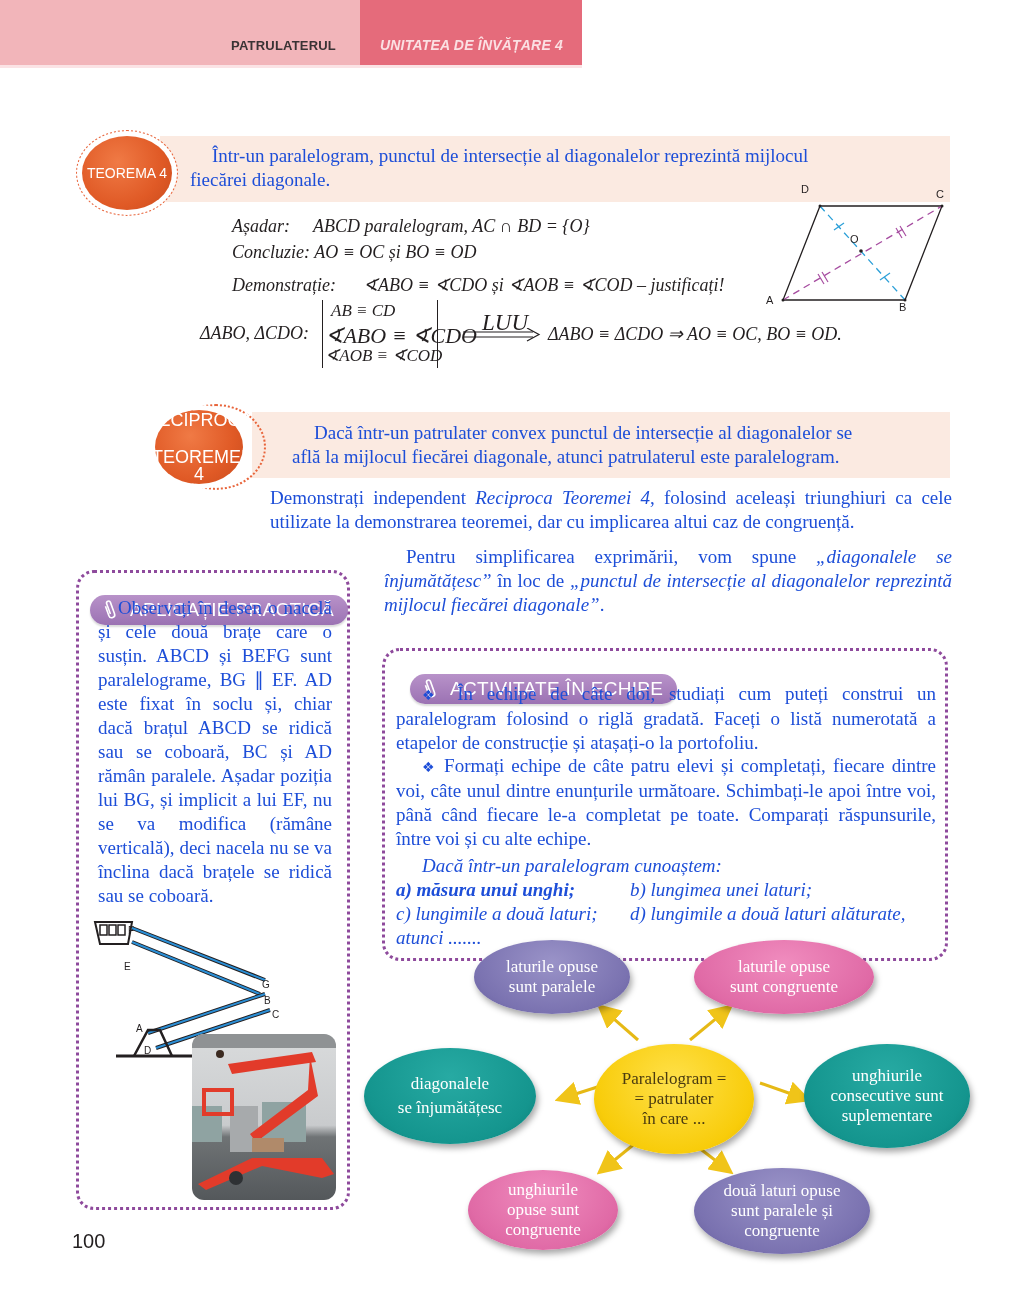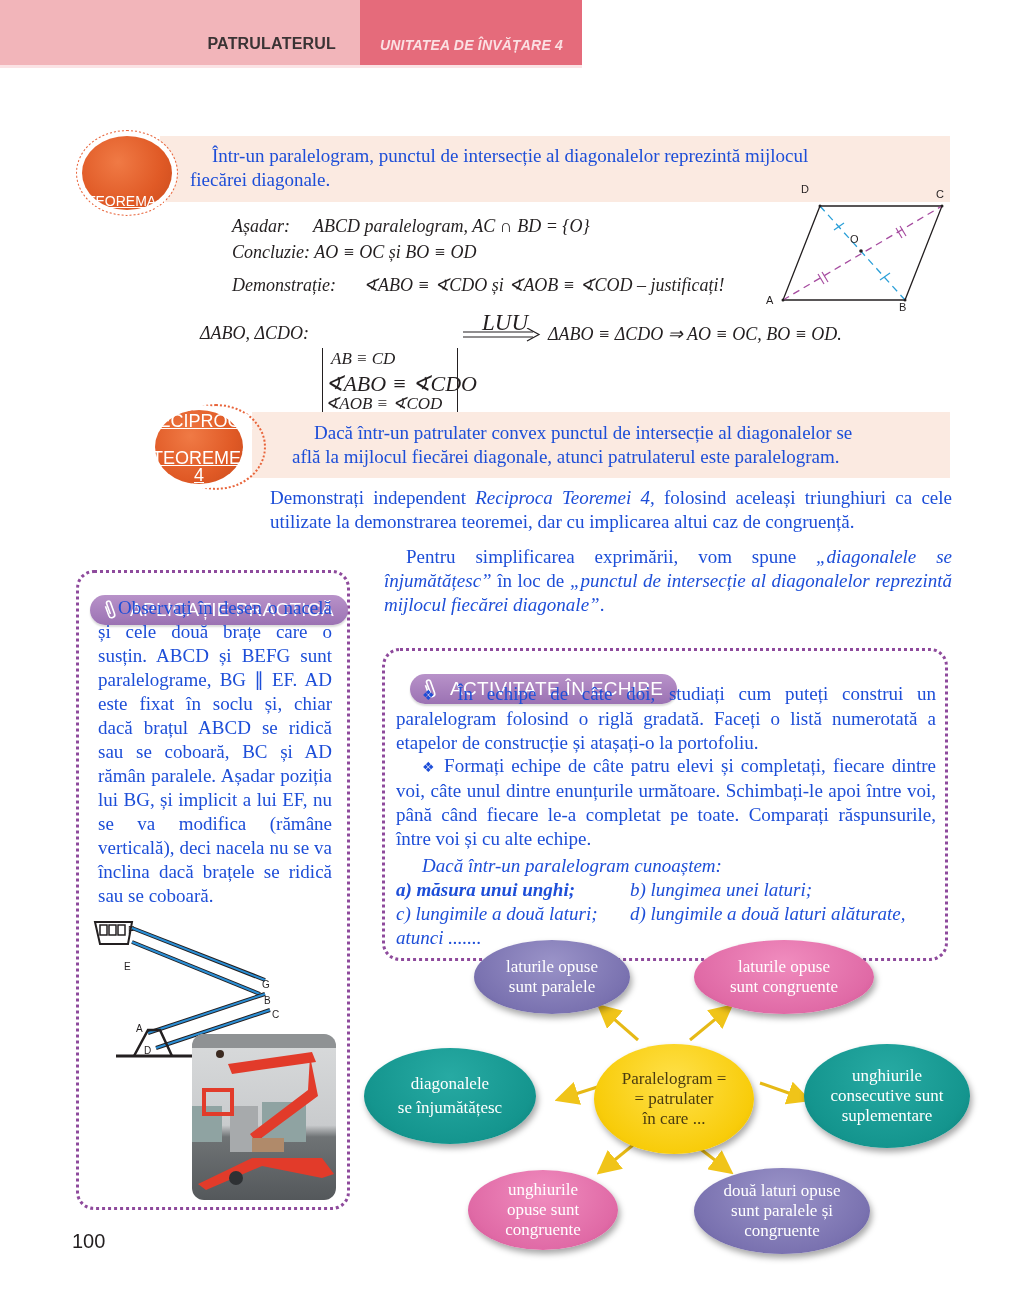--- a/index.html
+++ b/index.html
@@ -5,26 +5,26 @@
   * { box-sizing: border-box; margin: 0; padding: 0; }
   html, body { width: 1024px; height: 1298px; background: #ffffff; overflow: hidden; }
   body { position: relative; font-family: "DejaVu Serif", serif; color: #231f20; }
   .abs { position: absolute; }
   .it { font-style: italic; }
 
   
   .hdr-left { left: 0; top: 0; width: 360px; height: 65px; background: #f2b5ba; }
   .hdr-right { left: 360px; top: 0; width: 222px; height: 65px; background: #e56b7b; font-style: italic; }
   .hdr-strip { left: 0; top: 65px; width: 582px; height: 3px; background: #fbe3e5; }
-  .hdr-title { right: 24px; bottom: 12px; font-family: "Liberation Sans", sans-serif; font-weight: bold; font-size: 16px; color: #3a3334; letter-spacing: 0.2px; }
+  .hdr-title { right: 24px; bottom: 12px; font-family: "Liberation Sans", sans-serif; font-weight: bold; font-size: 13px; color: #3a3334; letter-spacing: 0.2px; }
   .hdr-unit { left: 20px; bottom: 12px; font-family: "Liberation Sans", sans-serif; font-weight: bold; font-size: 14px; color: #fbe0e3; letter-spacing: 0.2px; }
 
   
   .band { background: #fbeae1; }
-  .badge { border-radius: 50%; background: radial-gradient(circle at 40% 35%, #f07a45 0%, #e05a26 60%, #c94a1c 100%); display: flex; flex-direction: column; align-items: center; justify-content: flex-end; color: #fff; font-family: "Liberation Sans", sans-serif; font-size: 14px; line-height: 17px; text-align: center; box-shadow: 0 0 0 5px #fff, 0 0 0 6px transparent; text-decoration: underline; }
+  .badge { border-radius: 50%; background: radial-gradient(circle at 40% 35%, #f07a45 0%, #e05a26 60%, #c94a1c 100%); display: flex; flex-direction: column; align-items: center; justify-content: center; color: #fff; font-family: "Liberation Sans", sans-serif; font-size: 14px; line-height: 17px; text-align: center; box-shadow: 0 0 0 5px #fff, 0 0 0 6px transparent; }
   .badge-ring { border-radius: 50%; border: 2px dotted #e8643a; }
 
   .body-text { font-family: "Liberation Serif", serif; font-size: 19px; line-height: 24px; color: #1d4ed8; text-align: justify; }
   .math { font-family: "Liberation Serif", serif; font-size: 18px; color: #231f20; white-space: nowrap; }
 
   
   .pill { background: linear-gradient(#b892c9, #9b72b3); border-radius: 16px; color: #fff; font-family: "Liberation Sans", sans-serif; font-size: 19px; font-weight: normal; height: 30px; display: flex; align-items: center; padding: 0 14px 0 10px; letter-spacing: 0.3px; box-shadow: 0 2px 2px rgba(0,0,0,0.15); margin-top: 42px; }
   .clip { width: 20px; height: 22px; margin-right: 10px; }
 
   .dotbox { border: 3px dotted #8e4a9c; border-radius: 18px; }
@@ -66,21 +66,21 @@
   <span>Concluzie:</span>
   <span>AO ≡ OC și BO ≡ OD</span>
 </div>
 <div class="abs math" style="left:232px; top:274px;">
   <span class="it">Demonstrație:</span>
   <span style="display:inline-block; width:18px;"></span>
   <span class="it">∢ABO ≡ ∢CDO și ∢AOB ≡ ∢COD – justificați!</span>
 </div>
 
 <div class="abs math it" style="left:200px; top:323px;">ΔABO, ΔCDO:</div>
-<div class="abs" style="left:322px; top:300px; width:136px; height:68px; border-left:1.5px solid #231f20; border-right:1.5px solid #231f20;margin-top:48px;">
+<div class="abs" style="left:322px; top:300px; width:116px; height:68px; border-left:1.5px solid #231f20; border-right:1.5px solid #231f20;">
   <div class="math it" style="position:absolute; left:8px; top:1px; font-size:17px;">AB ≡ CD</div>
   <div class="math it" style="position:absolute; left:2px; top:23px; font-size:22px;">∢ABO ≡ ∢CDO</div>
   <div class="math it" style="position:absolute; left:2px; top:45px; font-size:17px;">∢AOB ≡ ∢COD</div>
 </div>
 <div class="abs math it" style="left:482px; top:310px; font-size:23px;">LUU</div>
 <svg class="abs" style="left:463px; top:328px;" width="78" height="14">
   <line x1="0" y1="4" x2="70" y2="4" stroke="#231f20" stroke-width="1.2"></line>
   <line x1="0" y1="9" x2="70" y2="9" stroke="#231f20" stroke-width="1.2"></line>
   <path d="M64 0 L76 6.5 L64 13" fill="none" stroke="#231f20" stroke-width="1.2"></path>
 </svg>

